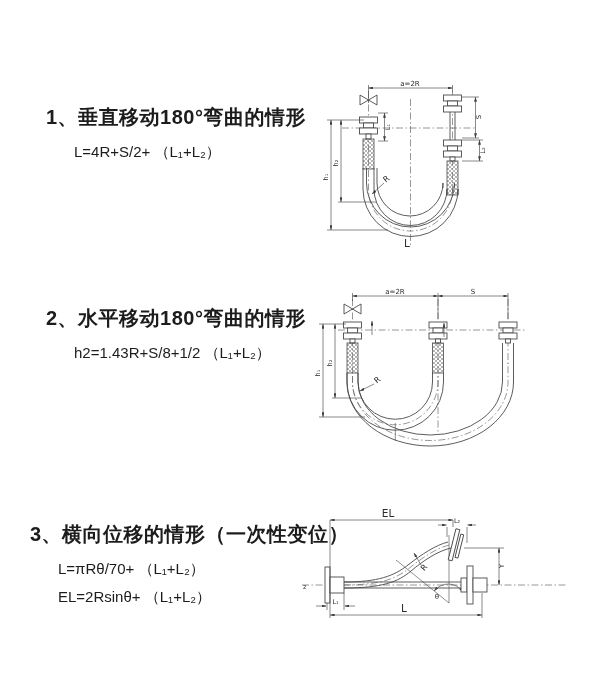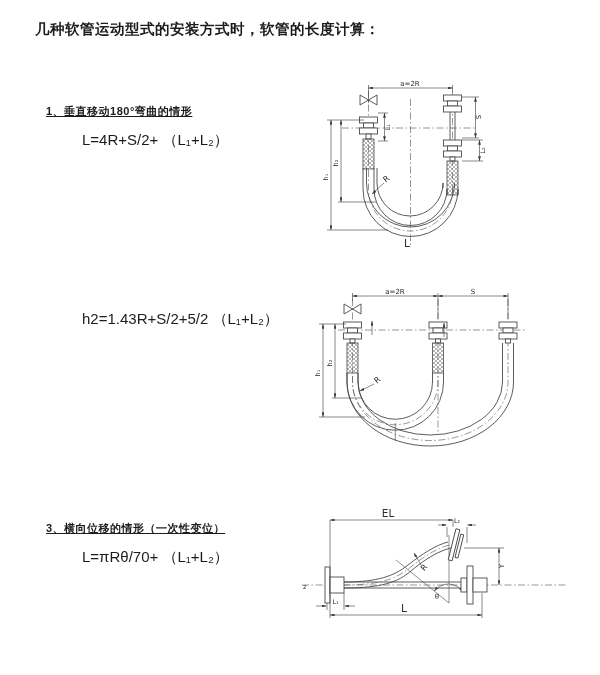--- a/index.html
+++ b/index.html
@@ -1,37 +1,36 @@
 <!DOCTYPE html>
 <html><head>
 <meta charset="utf-8">
 <style>
   html,body{margin:0;padding:0;background:#fff;}
   .page{position:relative;width:600px;height:675px;background:#ffffff;overflow:hidden;
         font-family:"Liberation Sans","DejaVu Sans",sans-serif;color:#1c1c1c;}
   .title{position:absolute;left:35px;top:20px;font-size:14.5px;font-weight:700;letter-spacing:.5px;}
   .sec{position:absolute;}
-  .sec .hd{font-size:11px;font-weight:700;margin:0 0 7px 0;letter-spacing:.5px;text-decoration:underline;}
-  .sec .f{font-size:15px;line-height:28px;margin-left:36px;white-space:pre;font-weight:400;}
+  .sec .hd{font-size:20px;font-weight:700;margin:0 0 7px 0;letter-spacing:.5px;}
+  .sec .f{font-size:15px;line-height:28px;margin-left:28px;white-space:pre;font-weight:400;}
   svg{position:absolute;overflow:visible;}
   .ln{stroke:#4a4a4a;stroke-width:.9;fill:none;}
   .thin{stroke:#555;stroke-width:.65;fill:none;}
   .cl{stroke:#5f5f5f;stroke-width:.65;fill:none;stroke-dasharray:7 2.5 1.5 2.5;}
   .fit{fill:#fff;stroke:#4a4a4a;stroke-width:.9;}
   .braid{stroke:#4a4a4a;stroke-width:.8;}
   .dim{stroke:#474747;stroke-width:.65;fill:none;}
   text{fill:#2c2c2c;font-family:"DejaVu Sans",sans-serif;}
   .t7{font-size:7px;} .t65{font-size:6.5px;} .t8{font-size:8px;} .t10{font-size:10.5px;}
 </style>
 </head>
 <body>
 
 <div class="page">
 
-  <div class="title">几种软管运动型式的安装方式时，软管的长度计算：</div>
 
   <div class="sec" style="left:46px;top:104px;">
     <div class="hd">1、垂直移动180°弯曲的情形</div>
     <div class="f">L=4R+S/2+ （L₁+L₂）</div>
   </div>
 
   <svg style="left:312px;top:77px;" width="285" height="178" viewBox="0 0 285 178">
     <defs>
       <marker id="ar1" viewBox="0 0 10 6" refX="9.5" refY="3" markerWidth="7.5" markerHeight="4.5" orient="auto-start-reverse">
         <path d="M0 0L10 3L0 6Z" fill="#3f3f3f"></path>
@@ -114,21 +113,22 @@
     </g>
 
     <g>
       <path class="dim" d="M72 106 L60 117" marker-end="url(#ar1)"></path>
       <text class="t8" transform="rotate(-38 76 104)" x="76" y="104" text-anchor="middle">R</text>
     </g>
     <text class="t10" x="95" y="170" text-anchor="middle">L</text>
   </svg>
 
   <div class="sec" style="left:46px;top:305px;">
-    <div class="f">h2=1.43R+S/2+5/2 （L₁+L₂）</div>
+    <div class="hd">2、水平移动180°弯曲的情形</div>
+    <div class="f">h2=1.43R+S/8+1/2 （L₁+L₂）</div>
   </div>
 
   <svg style="left:310px;top:283px;" width="285" height="167" viewBox="0 0 285 167">
     <defs>
       <marker id="ar2" viewBox="0 0 10 6" refX="9.5" refY="3" markerWidth="7.5" markerHeight="4.5" orient="auto-start-reverse">
         <path d="M0 0L10 3L0 6Z" fill="#3f3f3f"></path>
       </marker>
       <pattern id="xh2" width="4" height="4" patternUnits="userSpaceOnUse">
         <path d="M0 0L4 4M4 0L0 4" stroke="#6a6a6a" stroke-width="0.5"></path>
       </pattern>
@@ -200,23 +200,24 @@
       <path class="dim" d="M25 41 V115" marker-start="url(#ar2)" marker-end="url(#ar2)"></path>
       <text class="t65" transform="rotate(-90 22 80)" x="22" y="80" text-anchor="middle">h₂</text>
     </g>
 
     <g>
       <path class="dim" d="M64 101 L50 108" marker-end="url(#ar2)"></path>
       <text class="t8" transform="rotate(-38 69 99)" x="69" y="99" text-anchor="middle">R</text>
     </g>
   </svg>
 
-  <div class="sec" style="left:46px;top:521px;">
+  <div class="sec" style="left:30px;top:521px;">
     <div class="hd">3、横向位移的情形（一次性变位）</div>
     <div class="f">L=πRθ/70+ （L₁+L₂）</div>
+    <div class="f">EL=2Rsinθ+ （L₁+L₂）</div>
   </div>
 
   <svg style="left:298px;top:505px;" width="300" height="145" viewBox="0 0 300 145">
     <defs>
       <marker id="ar3" viewBox="0 0 10 6" refX="9.5" refY="3" markerWidth="7.5" markerHeight="4.5" orient="auto-start-reverse">
         <path d="M0 0L10 3L0 6Z" fill="#3f3f3f"></path>
       </marker>
     </defs>
 
     <path class="cl" d="M4 80 H270"></path>

